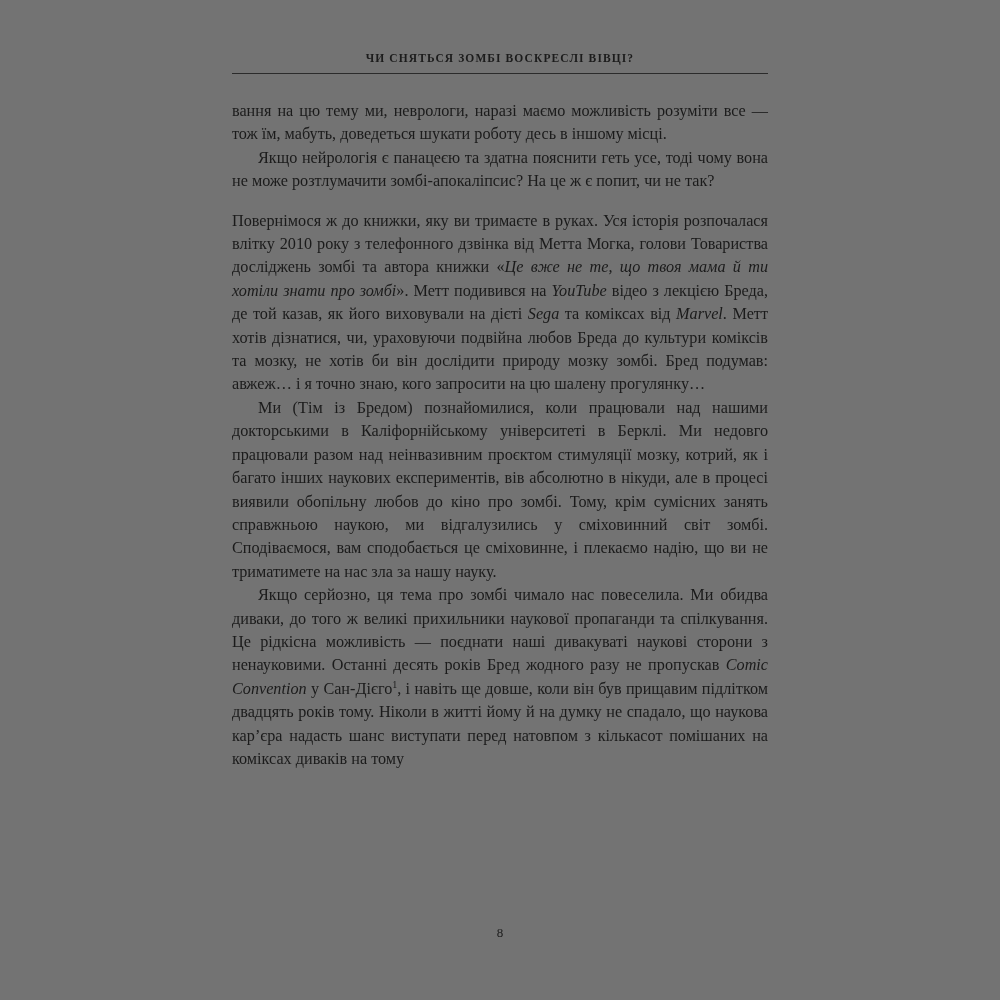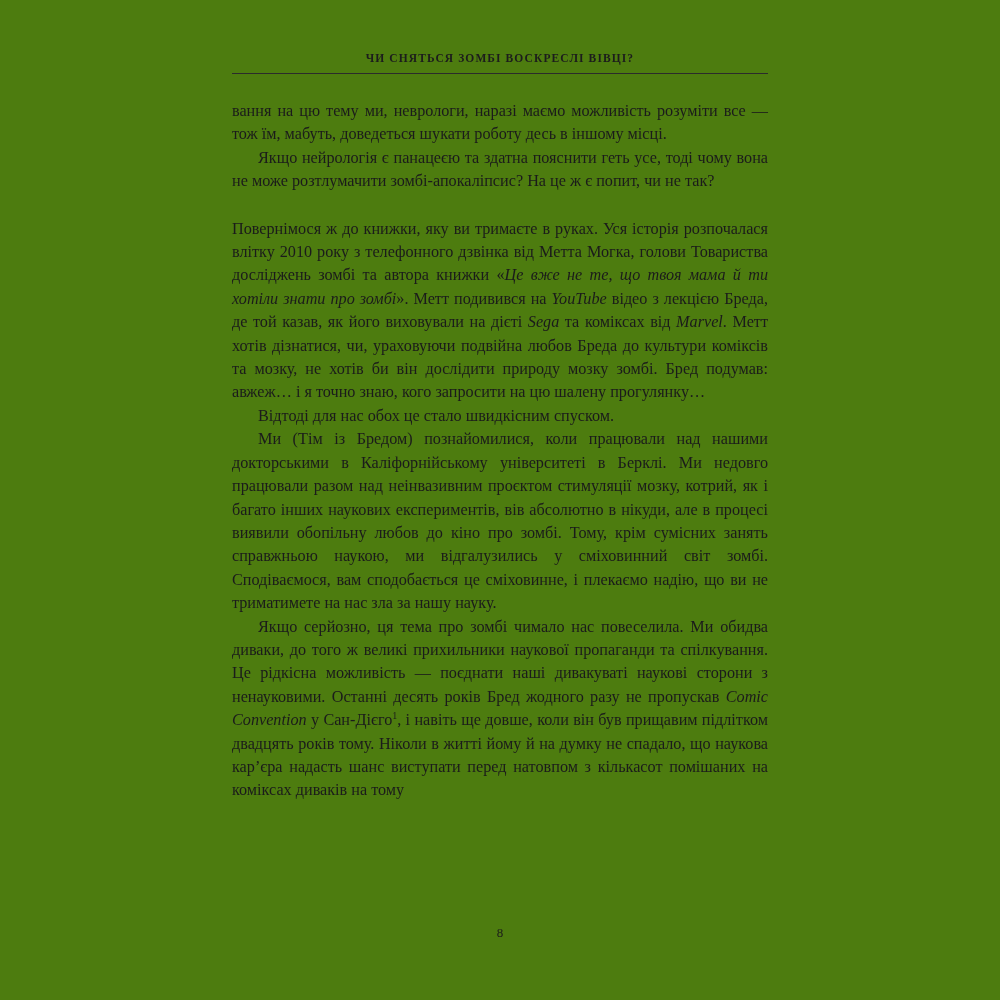--- a/index.html
+++ b/index.html
@@ -14,21 +14,21 @@
     color: #1a1a1a;
     position: relative;
     overflow: hidden;
   }
   .page {
     position: absolute;
     left: 0;
     top: 0;
     width: 1000px;
     height: 1000px;
-    background: #4d7c0f;
+    background: #737373;
   }
   .page-inner {
     position: absolute;
     left: 232px;
     top: 52px;
     width: 536px;
   }
   .running-head {
     text-align: center;
     font-size: 11.5px;
@@ -51,21 +51,21 @@
     text-align: justify;
     text-justify: inter-word;
     color: #1b1b1b;
     hyphens: manual;
   }
   p.indent {
     text-indent: 26px;
     font-family: Liberation Serif, serif;
   }
   p.gap {
-    margin-top: 24px;
+    margin-top: 16px;
   }
   i, .it {
     font-style: italic;
   }
   .footnote-zone {
     position: absolute;
     left: 232px;
     top: 868px;
     width: 536px;
   }
@@ -109,21 +109,20 @@
 
     <div class="running-head">Чи сняться зомбі воскреслі вівці?</div>
     <div class="head-rule"></div>
 
     <p class="body-text"><span>вання на цю тему ми, неврологи, наразі маємо можливість розуміти все — тож їм, мабуть, доведеться шукати роботу десь в іншому місці.</span></p>
 
     <p class="body-text indent"><span>Якщо нейрологія є панацеєю та здатна пояснити геть усе, тоді чому вона не може розтлумачити зомбі-апокаліпсис? На це ж є попит, чи не так?</span></p>
 
     <p class="body-text gap"><span>Повернімося ж до книжки, яку ви тримаєте в руках. Уся історія розпочалася влітку 2010 року з телефонного дзвінка від Метта Могка, голови Товариства досліджень зомбі та автора книжки «<i>Це вже не те, що твоя мама й ти хотіли знати про зомбі</i>». Метт подивився на <i>YouTube</i> відео з лекцією Бреда, де той казав, як його виховували на дієті <i>Sega</i> та коміксах від <i>Marvel</i>. Метт хотів дізнатися, чи, ураховуючи подвійна любов Бреда до культури коміксів та мозку, не хотів би він дослідити природу мозку зомбі. Бред подумав: авжеж… і я точно знаю, кого запросити на цю шалену прогулянку…</span></p>
 
-    <p class="body-text indent"><span>Відтоді для нас обох це стало швидкісним спуском.</span></p>
 
     <p class="body-text indent"><span>Ми (Тім із Бредом) познайомилися, коли працювали над нашими докторськими в Каліфорнійському університеті в Берклі. Ми недовго працювали разом над неінвазивним проєктом стимуляції мозку, котрий, як і багато інших наукових експериментів, вів абсолютно в нікуди, але в процесі виявили обопільну любов до кіно про зомбі. Тому, крім сумісних занять справжньою наукою, ми відгалузились у сміховинний світ зомбі. Сподіваємося, вам сподобається це сміховинне, і плекаємо надію, що ви не триматимете на нас зла за нашу науку.</span></p>
 
     <p class="body-text indent"><span>Якщо серйозно, ця тема про зомбі чимало нас повеселила. Ми обидва диваки, до того ж великі прихильники наукової пропаганди та спілкування. Це рідкісна можливість — поєднати наші дивакуваті наукові сторони з ненауковими. Останні десять років Бред жодного разу не пропускав <i>Comic Convention</i> у Сан-Дієго<sup class="ref">1</sup>, і навіть ще довше, коли він був прищавим підлітком двадцять років тому. Ніколи в житті йому й на думку не спадало, що наукова кар’єра надасть шанс виступати перед натовпом з кількасот помішаних на коміксах диваків на тому</span></p>
 
   </div>
 
 
   <div class="folio">8</div>
 

